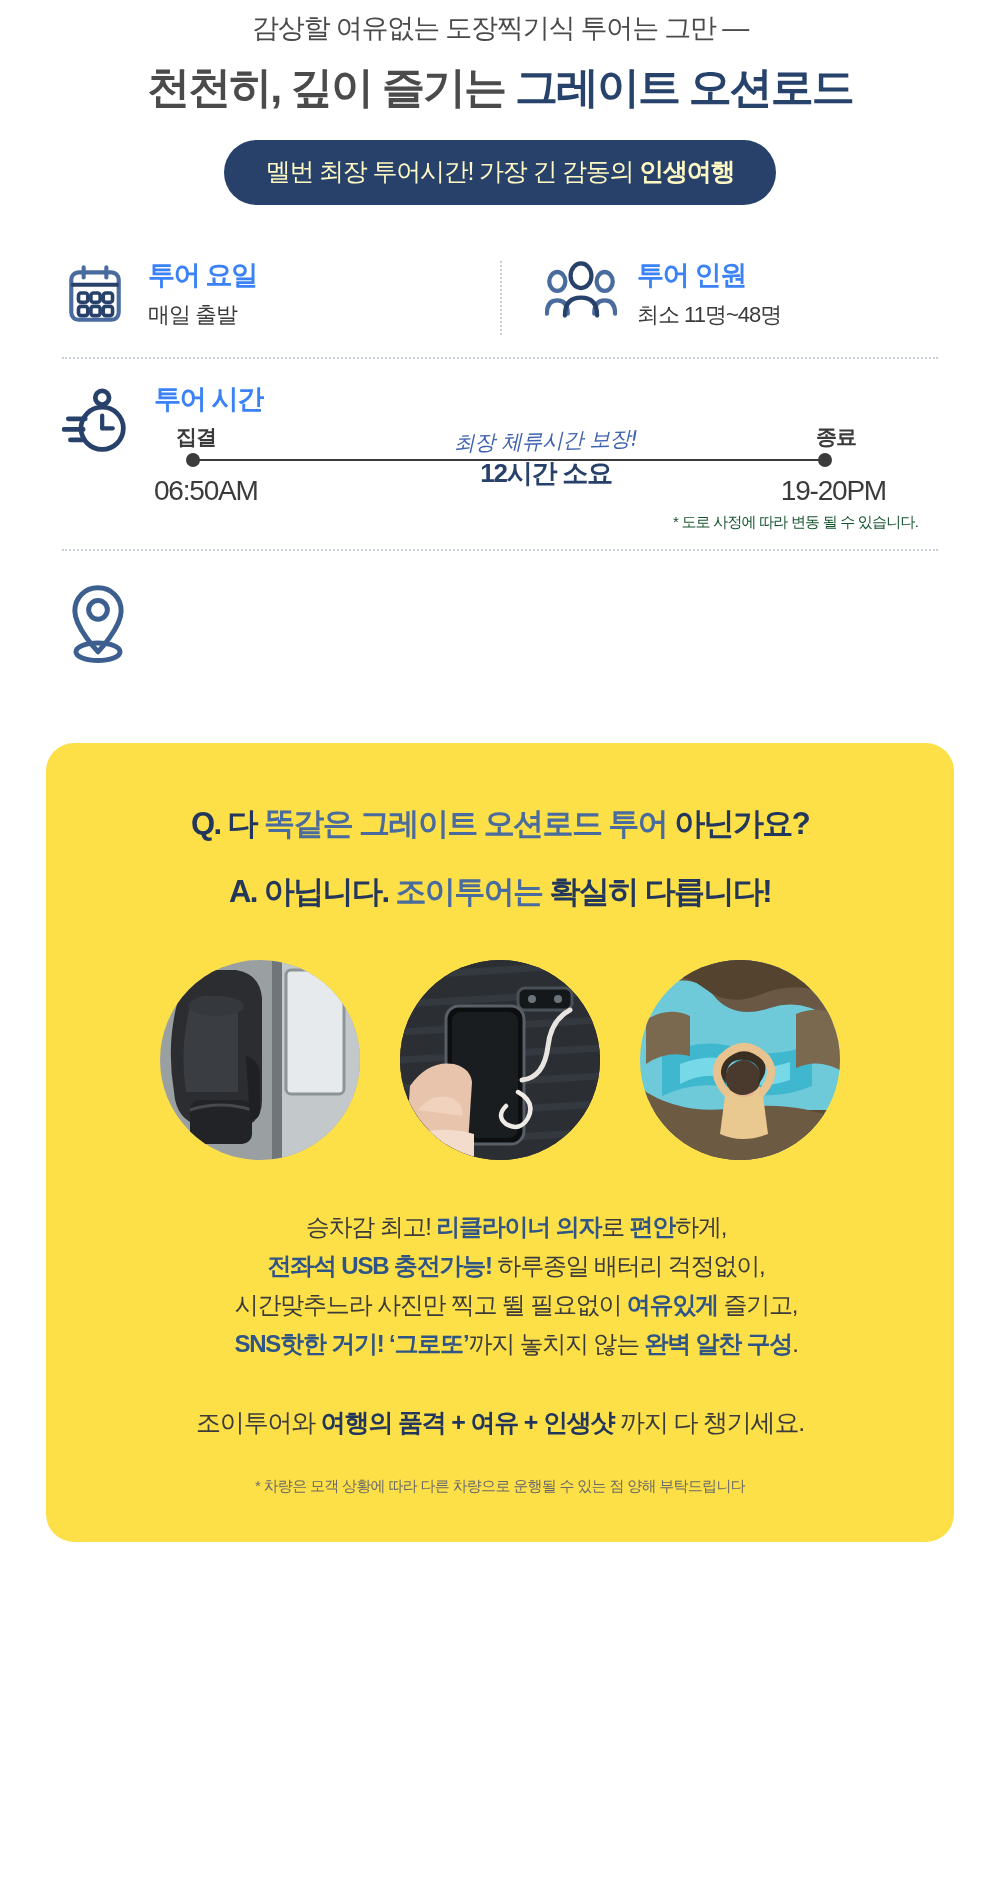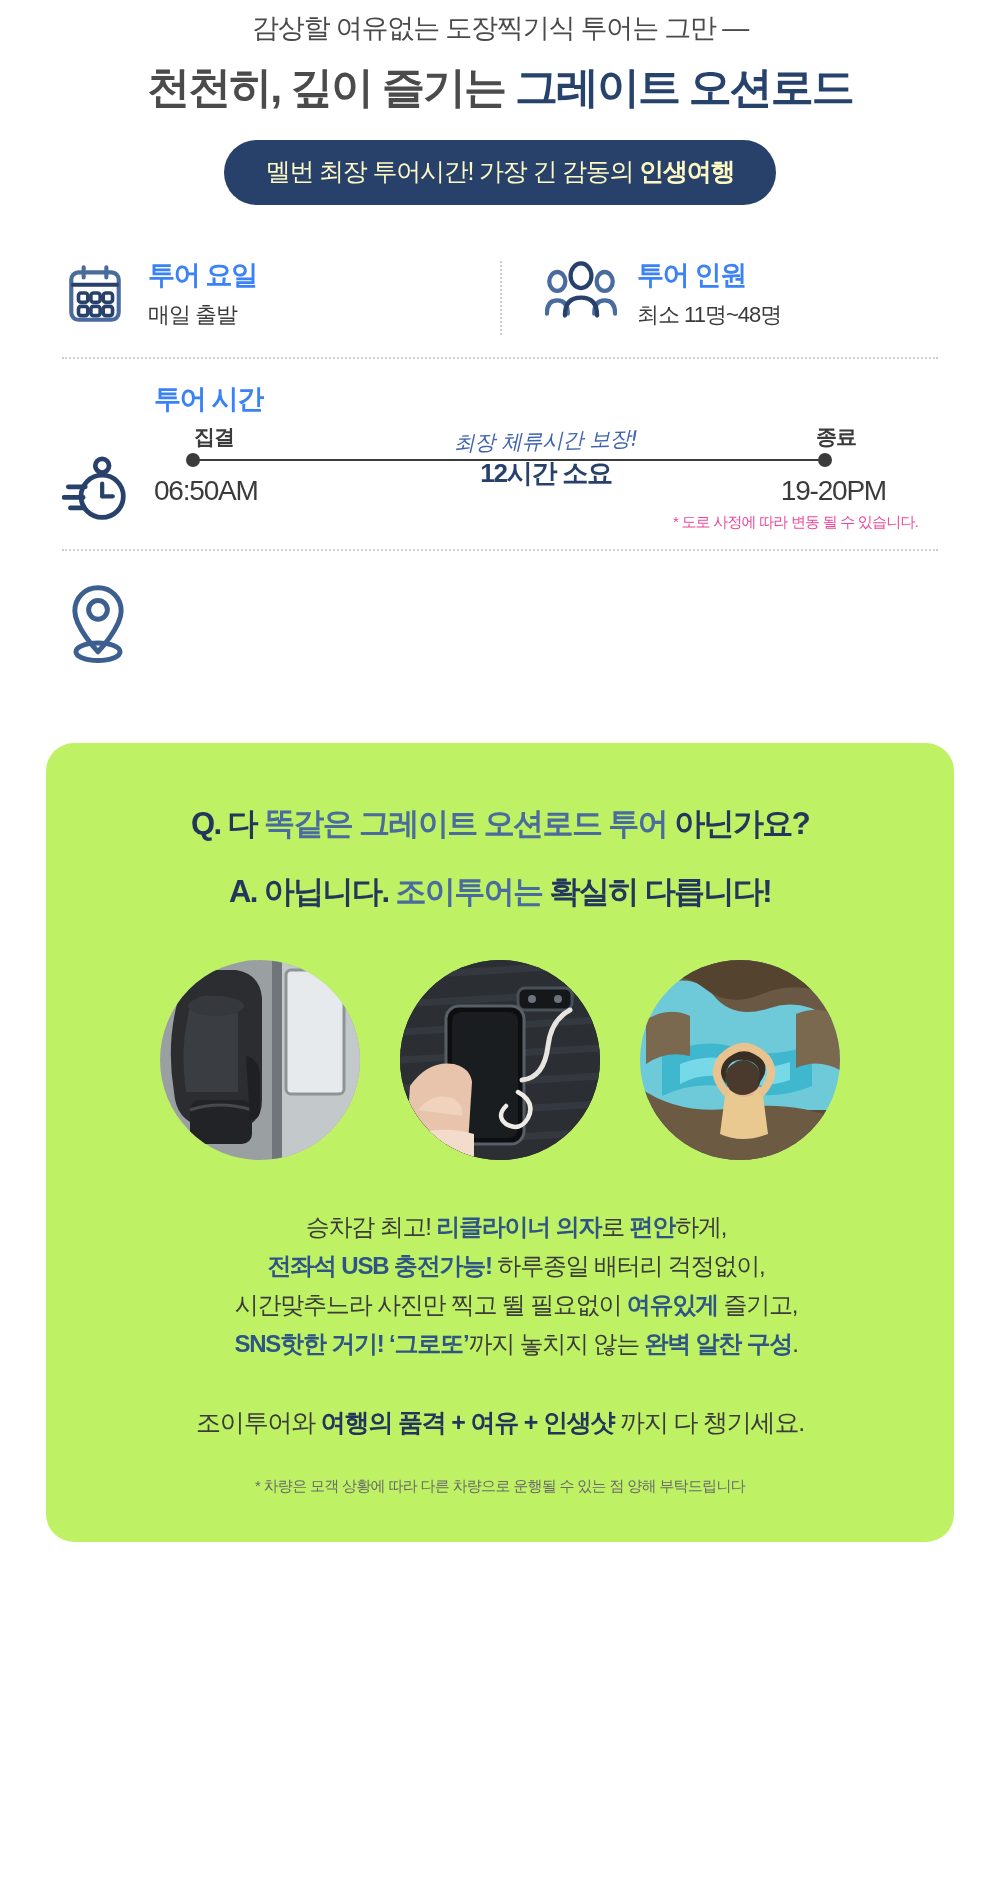--- a/index.html
+++ b/index.html
@@ -62,33 +62,33 @@
     font-size:27px; font-weight:900; color:#3b82f6;
     letter-spacing:-1.3px; line-height:1.1;
   }
   .tx-sub {
     margin-top:10px; font-size:22px; font-weight:400; color:#3b3b3b;
     letter-spacing:-1.0px; line-height:1.25;
   }
   .hdiv { border-top:2px dotted #c9cfd8; }
 
   
-  .timeblock { display:flex; gap:18px; padding:26px 0 18px;align-items:flex-end; }
+  .timeblock { display:flex; gap:18px; padding:26px 0 18px; }
   .time-right { flex:1 1 auto; }
   .timeline {
     position:relative;
     margin-top:8px;
     height:108px;
   }
   .tl-label {
     position:absolute; top:0;
     font-size:21px; font-weight:700; color:#3b3b3b;
     letter-spacing:-1px;
   }
-  .tl-label.start { left:40px; }
+  .tl-label.start { left:22px; }
   .tl-label.end { right:82px; }
   .tl-time {
     position:absolute; top:52px;
     font-size:28px; font-weight:400; color:#3b3b3b;
     letter-spacing:-1.2px;
   }
   .tl-time.start { left:0; }
   .tl-time.end { right:52px; }
   .tl-bar { position:absolute; left:38px; right:112px; top:36px; height:2px; background:#3b3b3b; }
   .tl-dot {
@@ -103,38 +103,38 @@
     font-style:italic; letter-spacing:-0.5px; white-space:nowrap;
     font-family:"DejaVu Sans", sans-serif;
   }
   .tl-dur {
     position:absolute; top:33px; left:50%; transform:translateX(-50%);
     font-size:26px; font-weight:900; color:#27416b;
     letter-spacing:-1.2px; white-space:nowrap;
   }
   .tl-note {
     position:absolute; top:90px; right:20px;
-    font-size:15px; color:#ec4899; letter-spacing:-0.8px; white-space:nowrap;
+    font-size:15px; color:#14532d; letter-spacing:-0.8px; white-space:nowrap;
   }
 
   
   .placeblock { display:flex; gap:20px; padding:28px 0 0; align-items:flex-start; }
   .place-addr1 {
     margin-top:10px; font-size:25px; color:#3b3b3b;
     letter-spacing:-1.0px; line-height:1.2;
   }
   .place-addr2 {
     margin-top:4px; font-size:23px; color:#5b5b5b;
     letter-spacing:-1.0px; line-height:1.2;
   }
 
   
   .panel {
     margin:74px 46px 0;
-    background:#bef264;
+    background:#fde047;
     border-radius:28px;
     padding:62px 0 46px;
     text-align:center;
   }
   .qa {
     font-size:31px; font-weight:900; letter-spacing:-1.6px;
     color:#23365c; line-height:1.25; white-space:nowrap;
   }
   .qa.a { margin-top:30px; }
   .qa .lt { color:#4a6b9e; }

